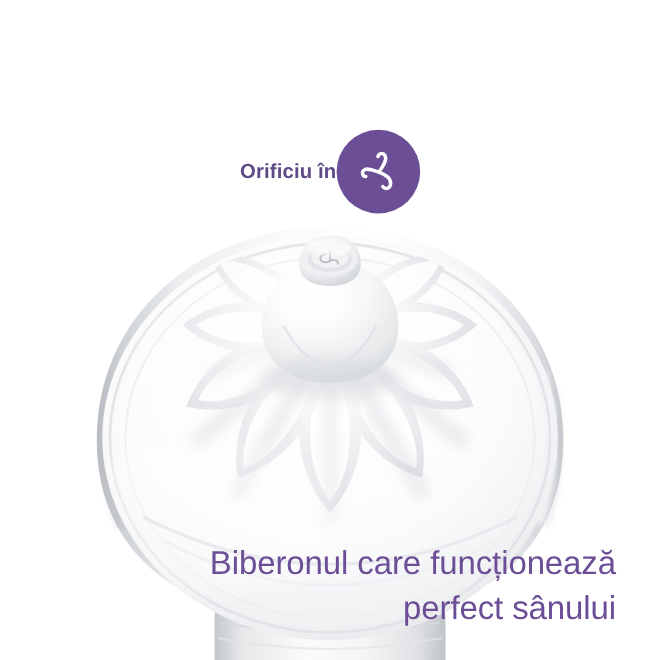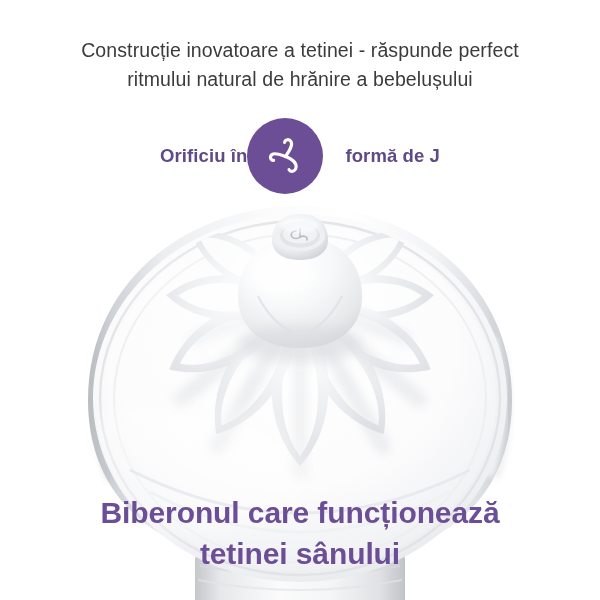--- a/index.html
+++ b/index.html
@@ -79,24 +79,24 @@
     z-index:10;
   }
   .bottle-wrap svg { display:block; width:600px; height:600px; }
 
   
   .claim {
     position:absolute;
     left:40px;
     top:492px;
     width:520px;
-    text-align:center;
+    text-align:right;
     font-size:30px;
     line-height:41px;
-    font-weight:700;
+    font-weight:400;
     color:#6b4e96;
     letter-spacing:-.1px;
     z-index:40;
     text-shadow:0 0 2px rgba(255,255,255,.45);
   }
   .claim .l2 { display:block; }
 </style>
 </head>
 <body>
 
@@ -307,42 +307,37 @@
 
         <path d="M258 296 C 266 312 276 324 292 332" stroke="#dfe1e5" stroke-width="2.2" fill="none" opacity="0.8"></path>
         <path d="M342 296 C 334 312 324 324 308 332" stroke="#dfe1e5" stroke-width="2.2" fill="none" opacity="0.8"></path>
       </g>
 
       <rect x="0" y="0" width="600" height="600" fill="none"></rect>
       <path d="M0 200 L600 200 L600 600 L0 600 Z" fill="none"></path>
     </svg>
   </div>
 
-  <div class="headline">
-    <span class="l1">Construcție inovatoare  a tetinei - răspunde perfect</span>
-    <span class="l2">ritmului natural de hrănire a bebelușului</span>
-  </div>
 
   <div class="badge-row">
     <span class="badge-label left">Orificiu în</span>
 
     <span class="badge-circle">
       <svg width="50" height="50" viewBox="0 0 50 50" xmlns="http://www.w3.org/2000/svg" aria-hidden="true">
         <g fill="none" stroke="#ffffff" stroke-width="3.1" stroke-linecap="round" stroke-linejoin="round">
 
           <path d="M25.5 25.5 C 30 19 33 14 31 10.5 C 29.4 7.6 25 8.2 24.6 11.4"></path>
 
           <path d="M25.5 25.5 C 32 28 37 32 36 36.8 C 35.2 40.8 30.4 41.4 29 38.6"></path>
 
           <path d="M25.5 25.5 C 20 23.6 15 21.6 12.2 23.4 C 9.3 25.3 10.4 29.6 13.6 29.4"></path>
         </g>
       </svg>
     </span>
 
-    <span class="badge-label right">formă de J</span>
   </div>
 
   <div class="claim">
     <span class="l1">Biberonul care funcționează</span>
-    <span class="l2">tetinei sânului</span>
+    <span class="l2">perfect sânului</span>
   </div>
 
 </div>
 
 </body></html>

